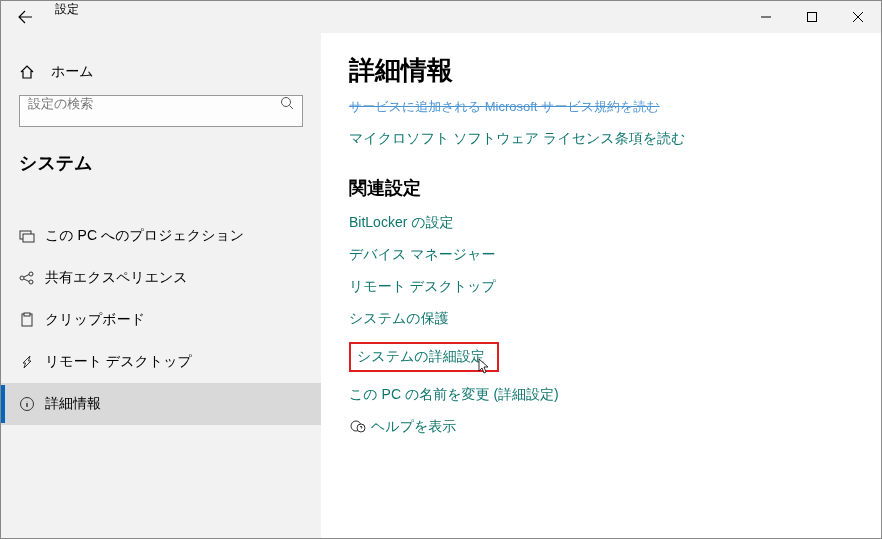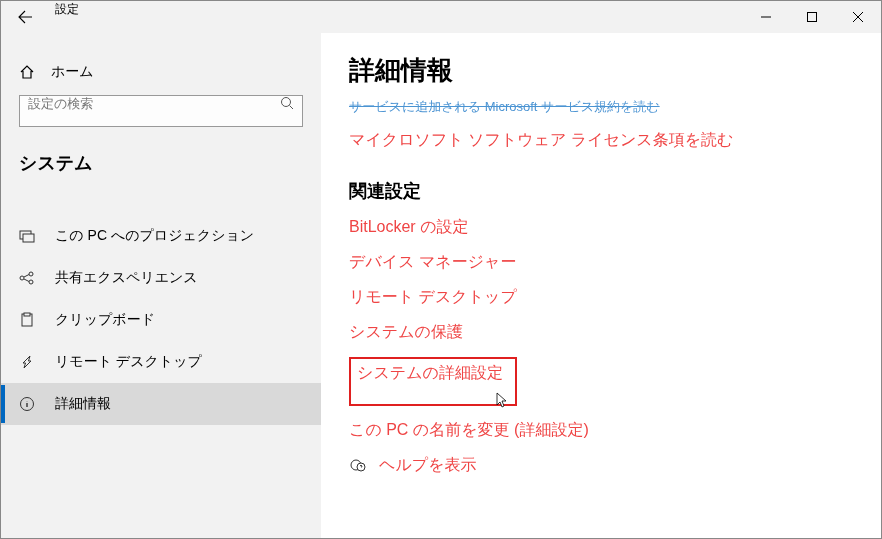--- a/index.html
+++ b/index.html
@@ -83,21 +83,21 @@
   }
   .search .sicon { color: #555; font-size: 14px; }
   .cat {
     padding: 6px 18px 20px 18px;
     font-size: 18px;
     font-weight: 600;
   }
   .nav-item {
     display: flex;
     align-items: center;
-    gap: 20px;
+    gap: 10px;
     padding: 12px 18px;
     font-size: 14px;
     cursor: default;
   }
   .nav-item .nicon {
     width: 16px;
     display: flex;
     justify-content: center;
     color: #333;
     font-size: 15px;
@@ -126,49 +126,49 @@
     font-weight: 600;
     margin-bottom: 10px;
   }
   .cutoff-link {
     color: #0067c0;
     font-size: 13px;
     text-decoration: line-through;
     opacity: 0.7;
   }
   .link {
-    color: #ef4444;
-    font-size: 16px;
+    color: #0f766e;
+    font-size: 14px;
     display: block;
     margin: 14px 0;
     cursor: default;
   }
   .section-h {
     font-size: 18px;
     font-weight: 600;
     margin-top: 28px;
     margin-bottom: 4px;
   }
   .red-box {
     border: 2px solid #e02020;
     display: inline-block;
-    padding: 4px 12px 20px 6px;
+    padding: 4px 12px 4px 6px;
     position: relative;
   }
   .cursor {
     position: absolute;
     right: 6px;
     bottom: -6px;
     font-size: 16px;
     pointer-events: none;
   }
   .help-row {
     display: flex;
     align-items: center;
-    gap: 12px;
+    gap: 4px;
     margin-top: 12px;
   }
   .help-row .hicon { font-size: 16px; color:#333; }
   .help-row .link { margin: 0; }
   svg { display: block; }
 </style>
 </head>
 <body>
 
 <div class="titlebar">

